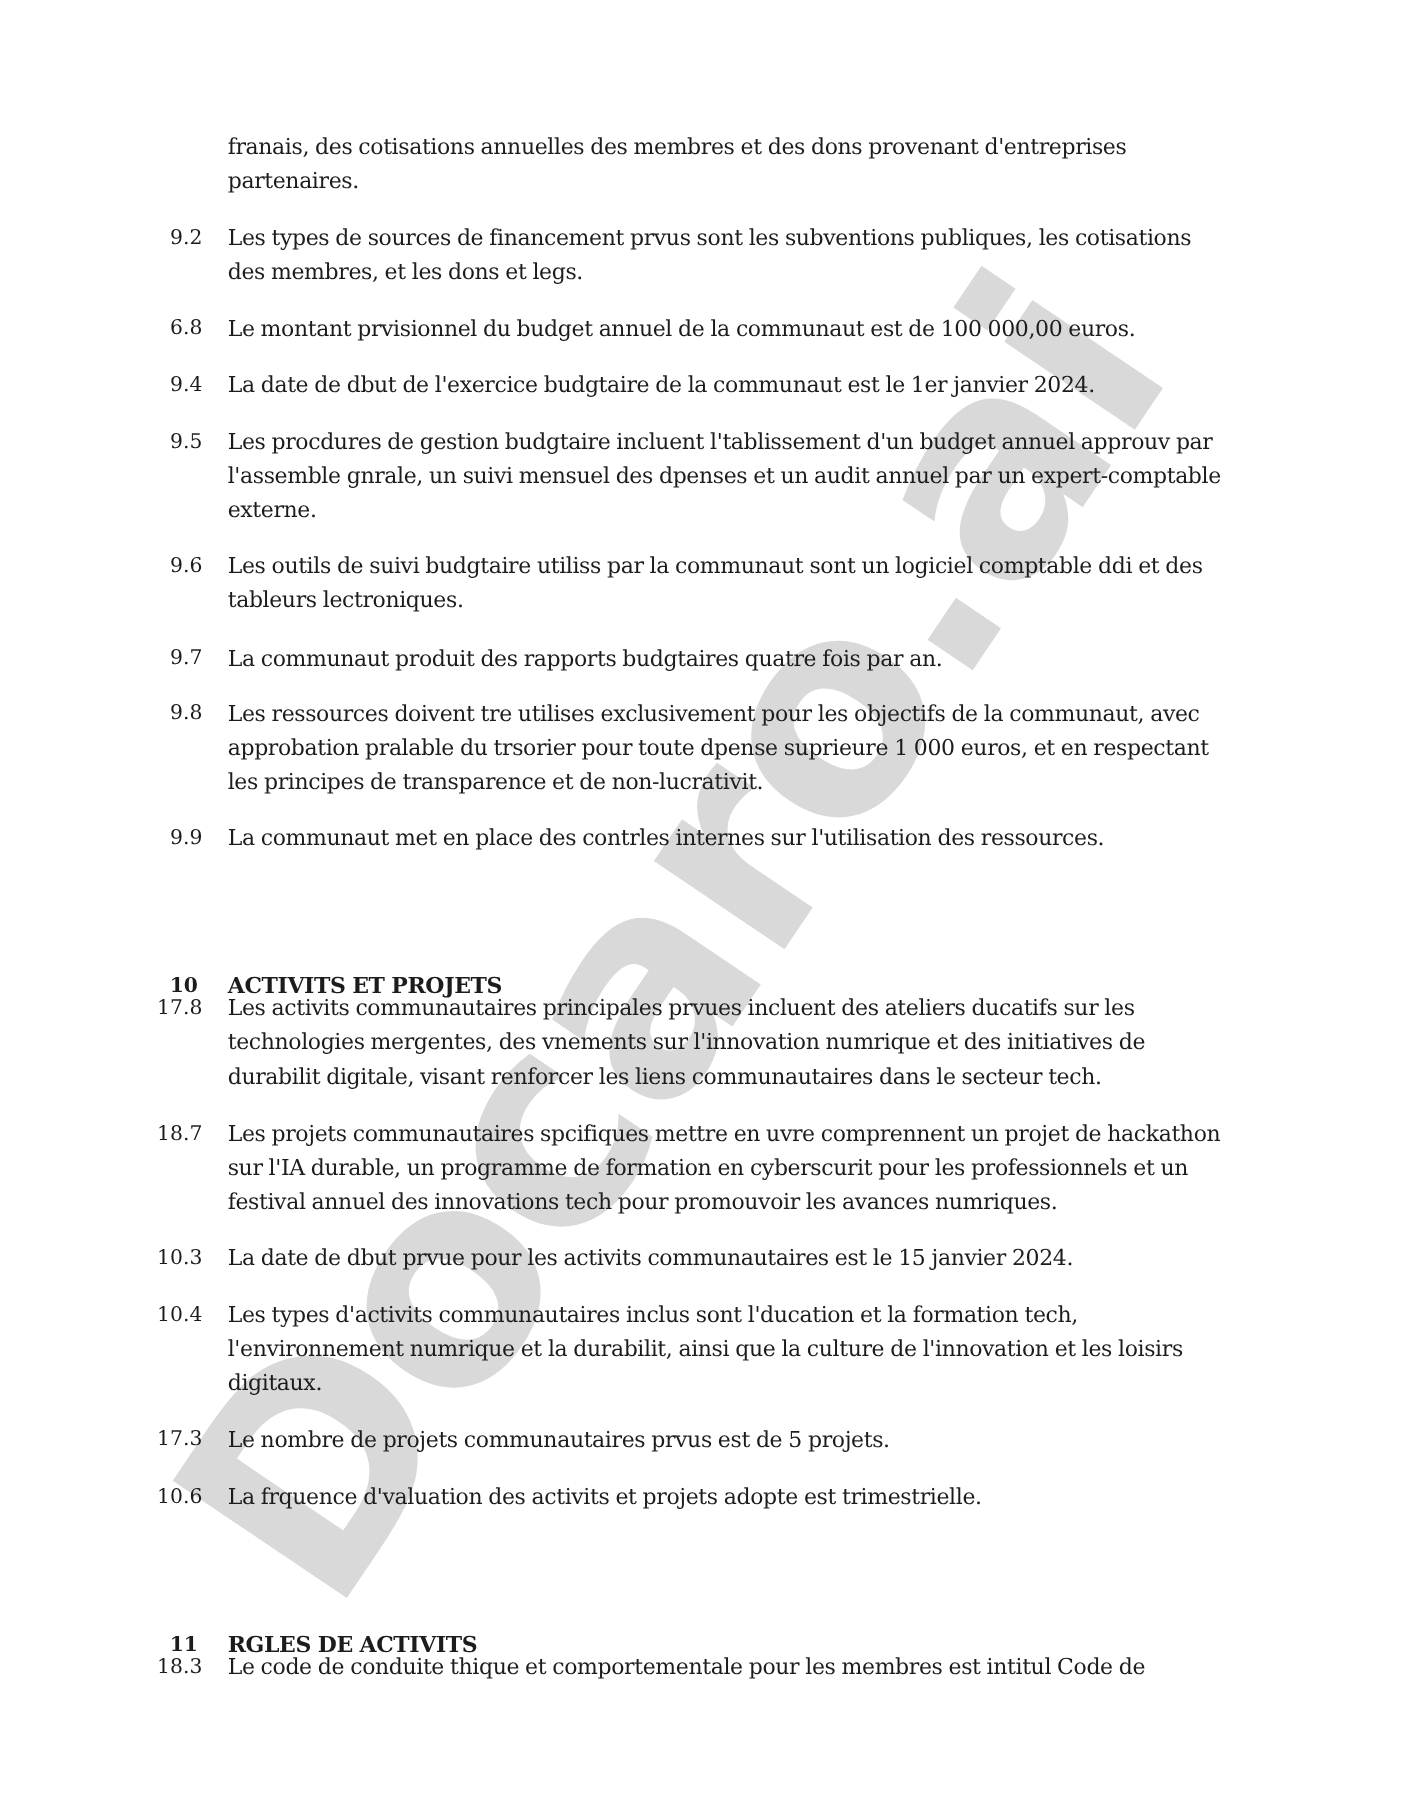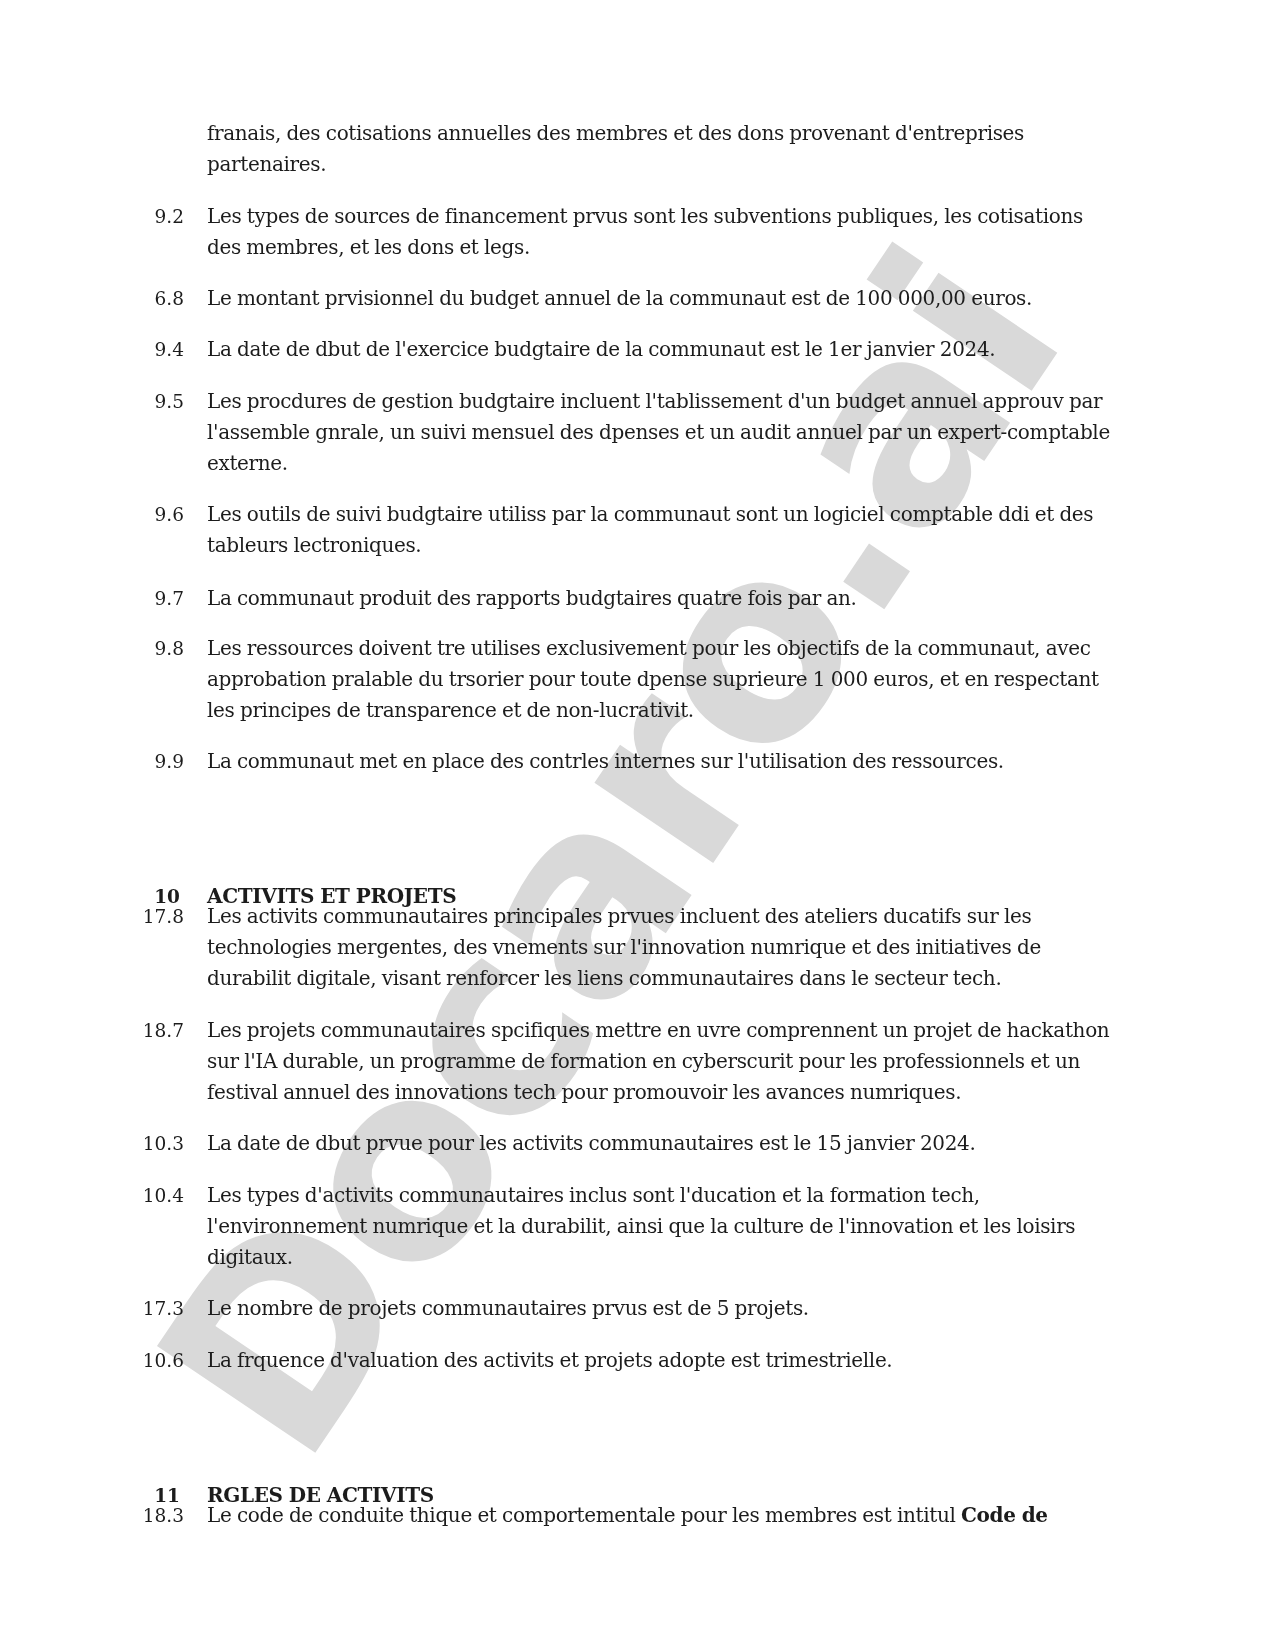--- a/index.html
+++ b/index.html
@@ -30,21 +30,21 @@
     font-size: 18.5px; line-height: 31px;
     white-space: nowrap;
   }
   .txt {
     position: absolute; left: 207px; width: 915px; top: 0;
     font-size: 20px; line-height: 31px;
     letter-spacing: -0.35px; word-spacing: -0.5px;
   }
   .heading .num, .heading .txt { font-weight: bold; margin-top: 32px; }
   .heading .num { right: calc(1275px - 180px); }
-  b { font-weight: bold; }
+  b { font-weight: normal; }
 </style>
 </head>
 <body>
 
 <div class="page">
   <div class="watermark">Docaro.ai</div>
 
   <div class="content">
 
     <div class="row" style="top:118px">

